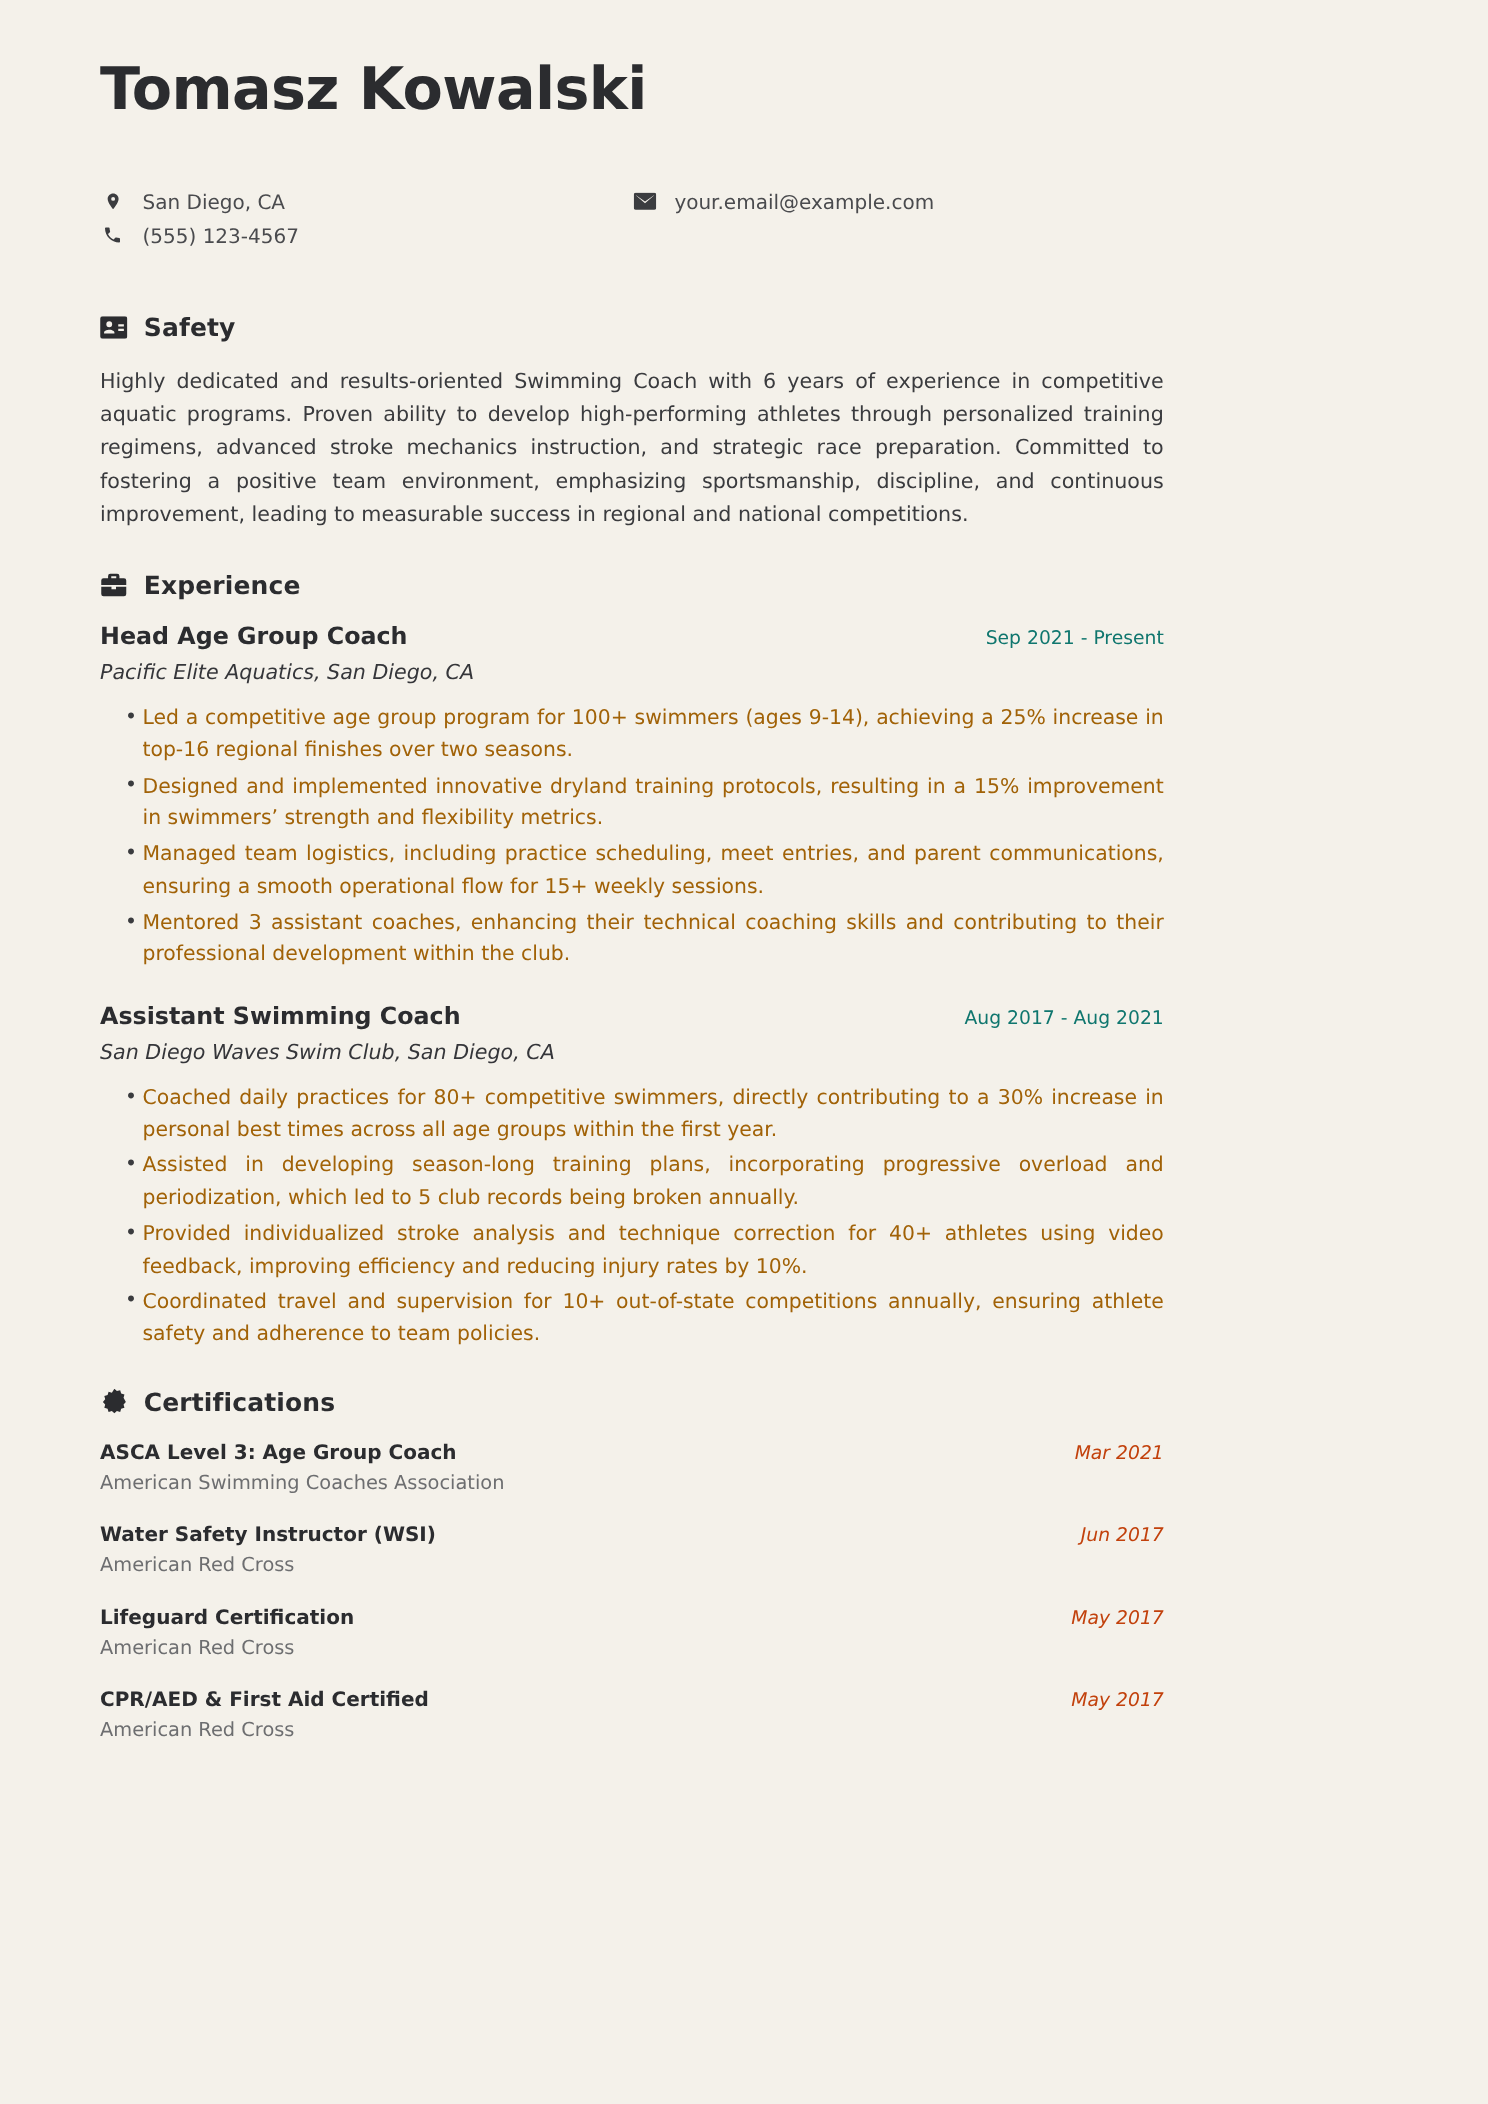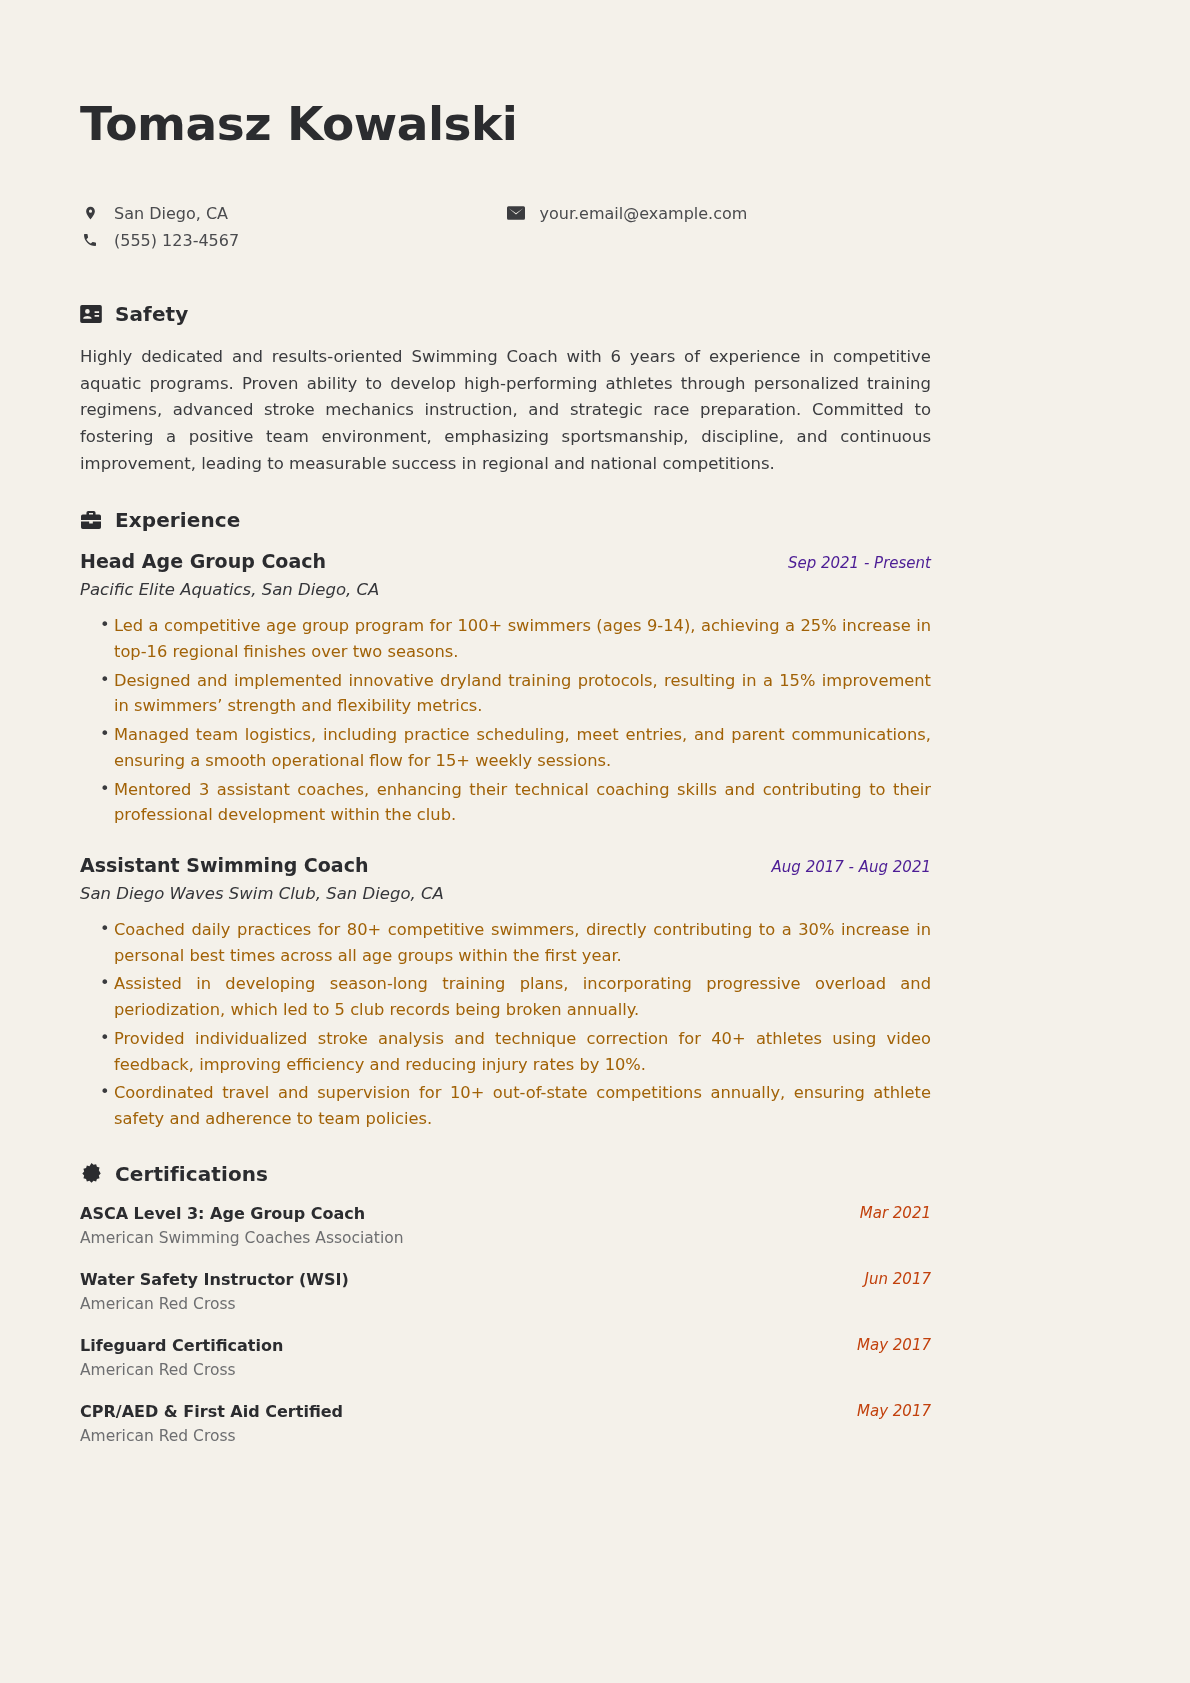--- a/index.html
+++ b/index.html
@@ -11,21 +11,21 @@
   body {
     width: 1190px;
     min-height: 1683px;
     font-family: "DejaVu Sans", sans-serif;
     color: #2f3033;
   }
   .page {
     width: 1011px;
     min-height: 1683px;
     background: #f4f1ea;
-    padding: 98px 80px 60px 80px;
+    padding: 46px 80px 60px 80px;
   }
   .name {
     font-size: 47px;
     font-weight: 700;
     letter-spacing: -0.5px;
     color: #2b2c2f;
     margin: 0 0 54px 0;
     line-height: 1.1;
   }
   .contact {
@@ -91,22 +91,21 @@
     align-items: baseline;
     gap: 20px;
   }
   .job-title {
     font-size: 19px;
     font-weight: 700;
     color: #2b2c2f;
   }
   .job-date {
     font-size: 15px;
-    font-style: italic;
-    color: #4c1d95;
+    color: #0f766e;
     white-space: nowrap;
   }
   .job-sub {
     font-size: 16.5px;
     font-style: italic;
     color: #35363a;
     margin-top: 8px;
   }
   ul.bullets {
     margin: 14px 0 0 0;
@@ -129,21 +128,21 @@
     top: -1px;
     color: #3a3b3e;
   }
   .cert {
     margin-bottom: 23px;
   }
   .cert:last-child { margin-bottom: 0; }
   .cert-head {
     display: flex;
     justify-content: space-between;
-    align-items: center;
+    align-items: flex-end;
     gap: 10px;
   }
   .cert-title {
     font-size: 16px;
     font-weight: 700;
     color: #2b2c2f;
   }
   .cert-date {
     font-size: 15px;
     font-style: italic;

